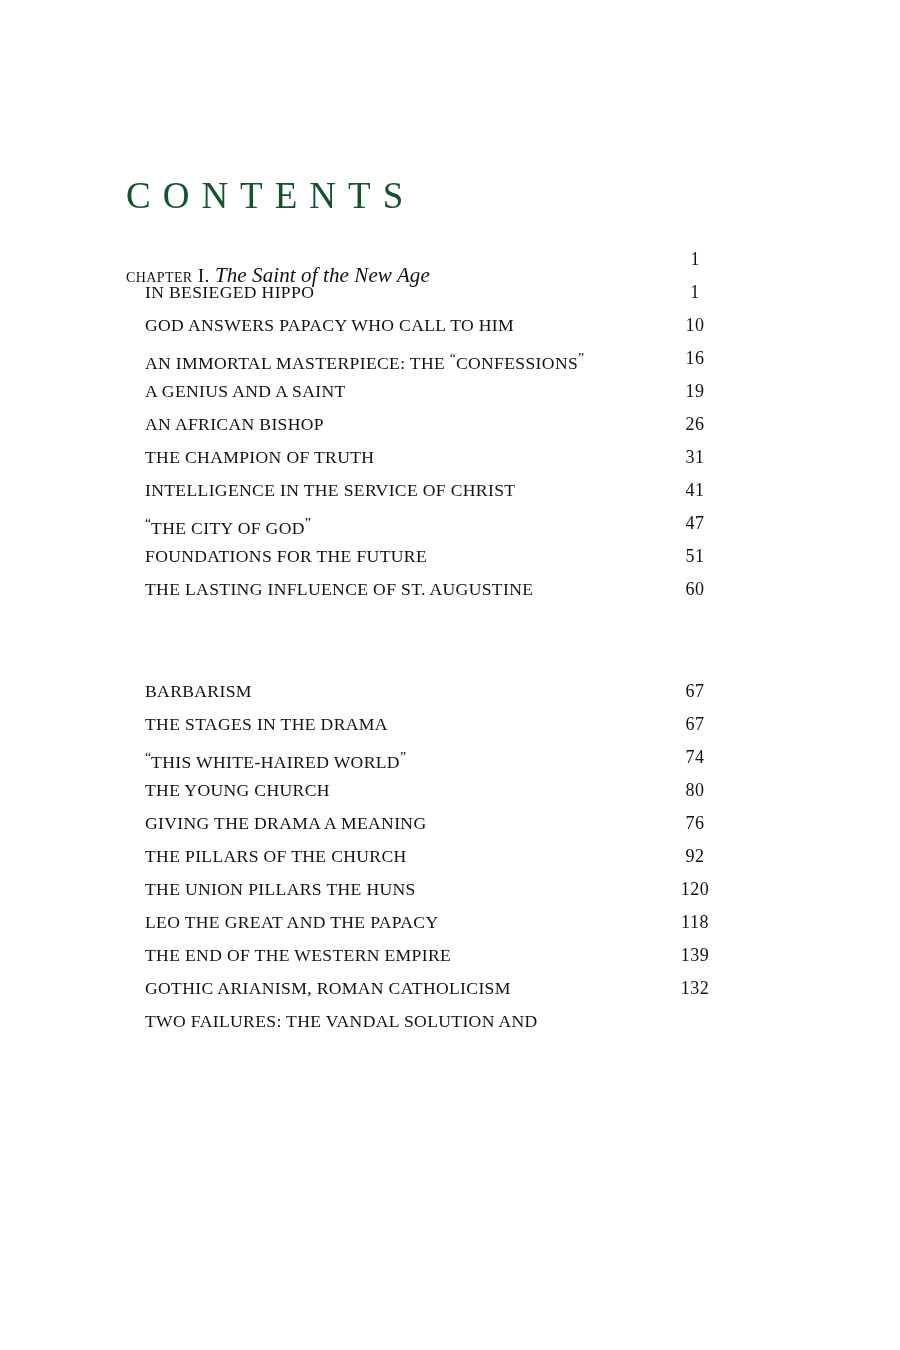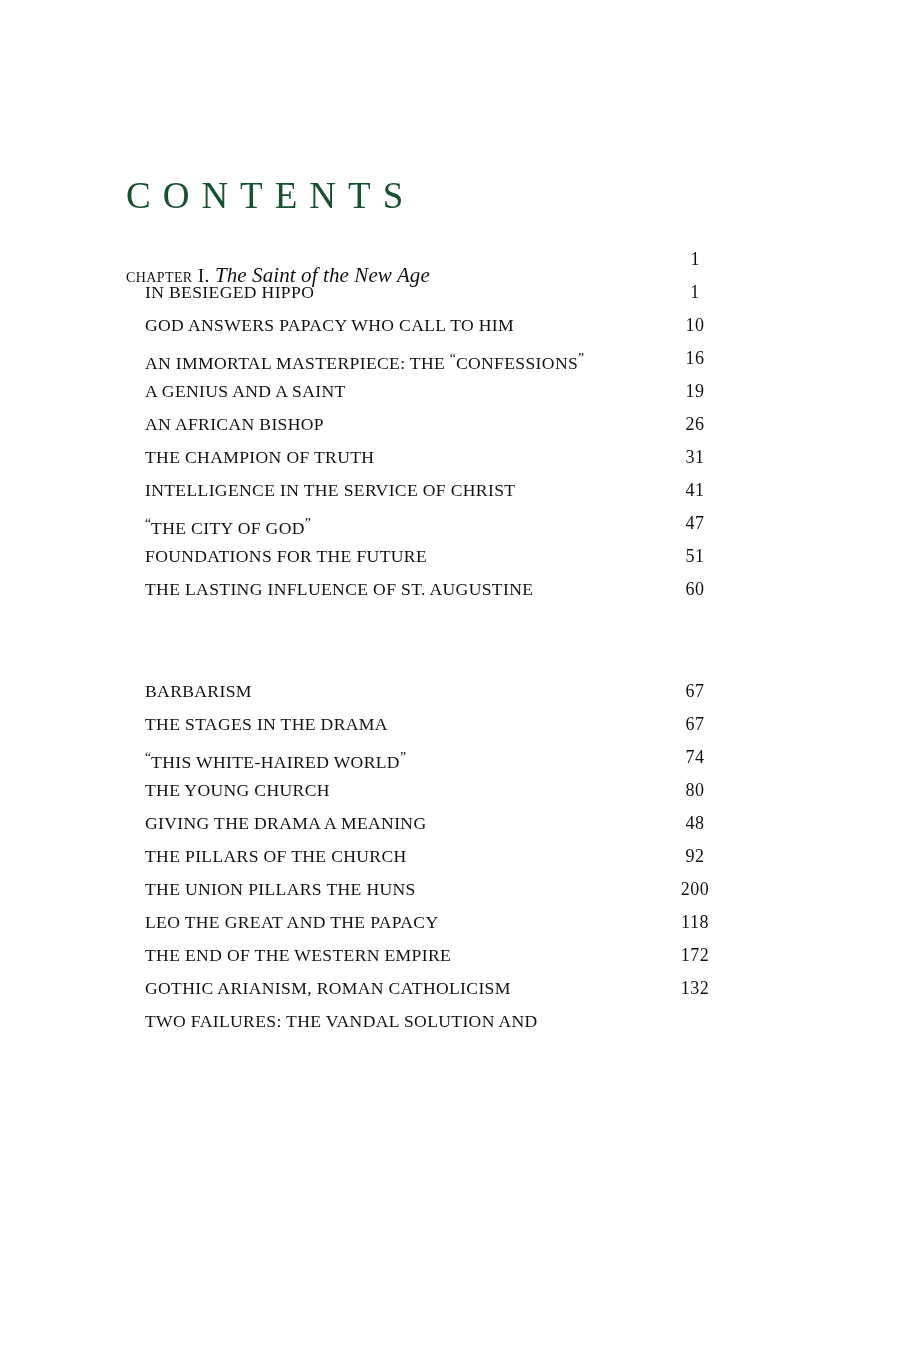--- a/index.html
+++ b/index.html
@@ -209,37 +209,37 @@
         <div class="entry">
           <div class="entry-text"><span class="rq">“</span>THIS WHITE-HAIRED WORLD<span class="rq">”</span></div>
           <div class="page-num">74</div>
         </div>
         <div class="entry">
           <div class="entry-text">THE YOUNG CHURCH</div>
           <div class="page-num">80</div>
         </div>
         <div class="entry">
           <div class="entry-text">GIVING THE DRAMA A MEANING</div>
-          <div class="page-num">48</div>
+          <div class="page-num">76</div>
         </div>
         <div class="entry">
           <div class="entry-text">THE PILLARS OF THE CHURCH</div>
           <div class="page-num">92</div>
         </div>
         <div class="entry">
           <div class="entry-text">THE UNION PILLARS THE HUNS</div>
-          <div class="page-num">200</div>
+          <div class="page-num">120</div>
         </div>
         <div class="entry">
           <div class="entry-text">LEO THE GREAT AND THE PAPACY</div>
           <div class="page-num">118</div>
         </div>
         <div class="entry">
           <div class="entry-text">THE END OF THE WESTERN EMPIRE</div>
-          <div class="page-num">172</div>
+          <div class="page-num">139</div>
         </div>
         <div class="entry">
           <div class="entry-text">GOTHIC ARIANISM, ROMAN CATHOLICISM</div>
           <div class="page-num">132</div>
         </div>
         <div class="entry">
           <div class="entry-text">TWO FAILURES: THE VANDAL SOLUTION AND</div>
         </div>
       </div>
     </div>

